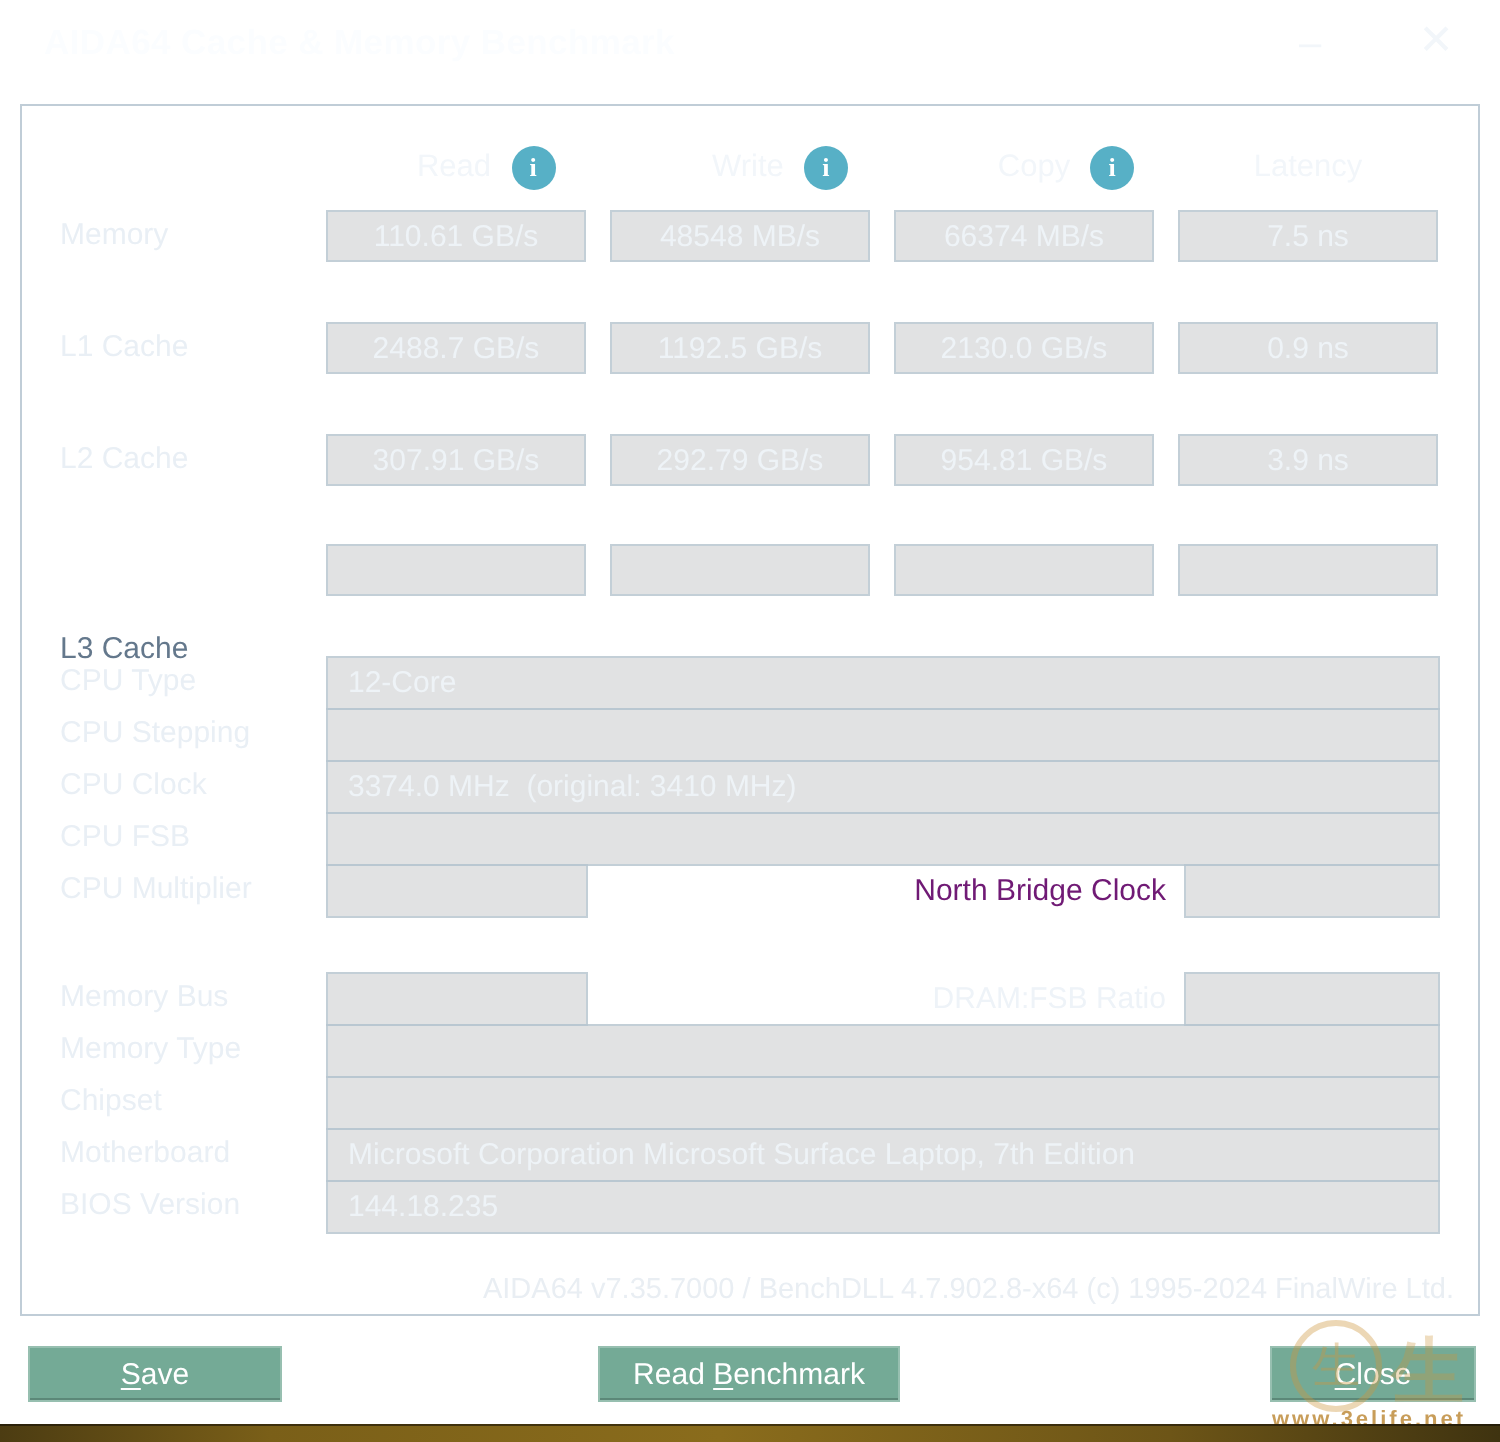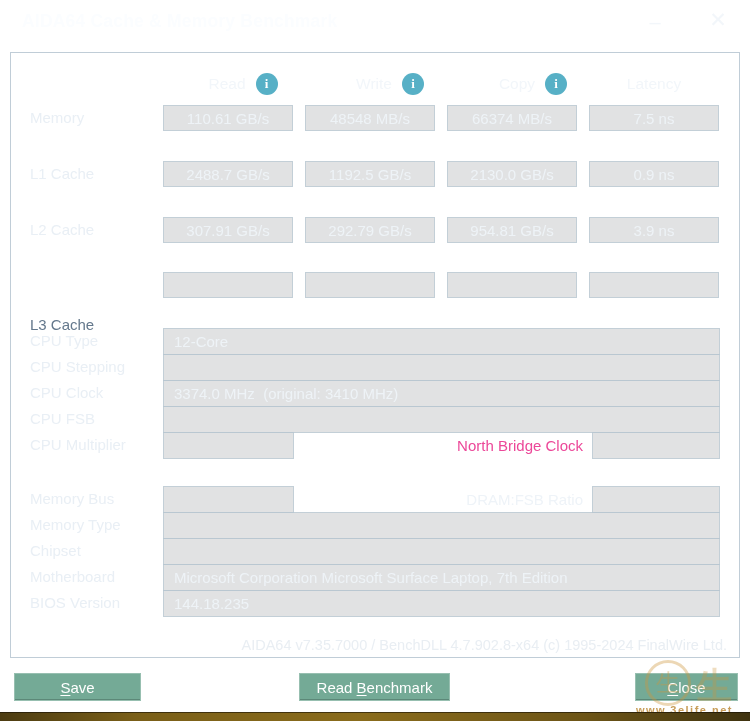--- a/index.html
+++ b/index.html
@@ -46,21 +46,21 @@
   .box.leftal { justify-content:flex-start; padding-left:10px; }
   .c1 { left:163px; width:130px; }
   .c2 { left:305px; width:130px; }
   .c3 { left:447px; width:130px; }
   .c4 { left:589px; width:130px; }
   .full { left:163px; width:557px; }
   .small1 { left:163px; width:131px; }
   .small2 { left:592px; width:128px; }
 
   .midlbl { left:300px; width:283px; text-align:right; font-size:15px; line-height:20px; }
-  .midlbl.dim { color:#ec4899; }
+  .midlbl.dim { color:#701a75; }
 
   
   .version { left:163px; top:637px; width:564px; text-align:right; font-size:14.5px; color:#e9eef3; }
 
   
   .btn { top:673px; height:28px; background:#74aa96; border:1px solid rgba(255,255,255,.25);
          box-shadow: inset 0 -1px 0 rgba(0,0,0,.2);
          display:flex; align-items:center; justify-content:center;
          font-size:15px; color:#ffffff; cursor:pointer; }
   .btn .accel { text-decoration:underline; text-underline-offset:2px; }

